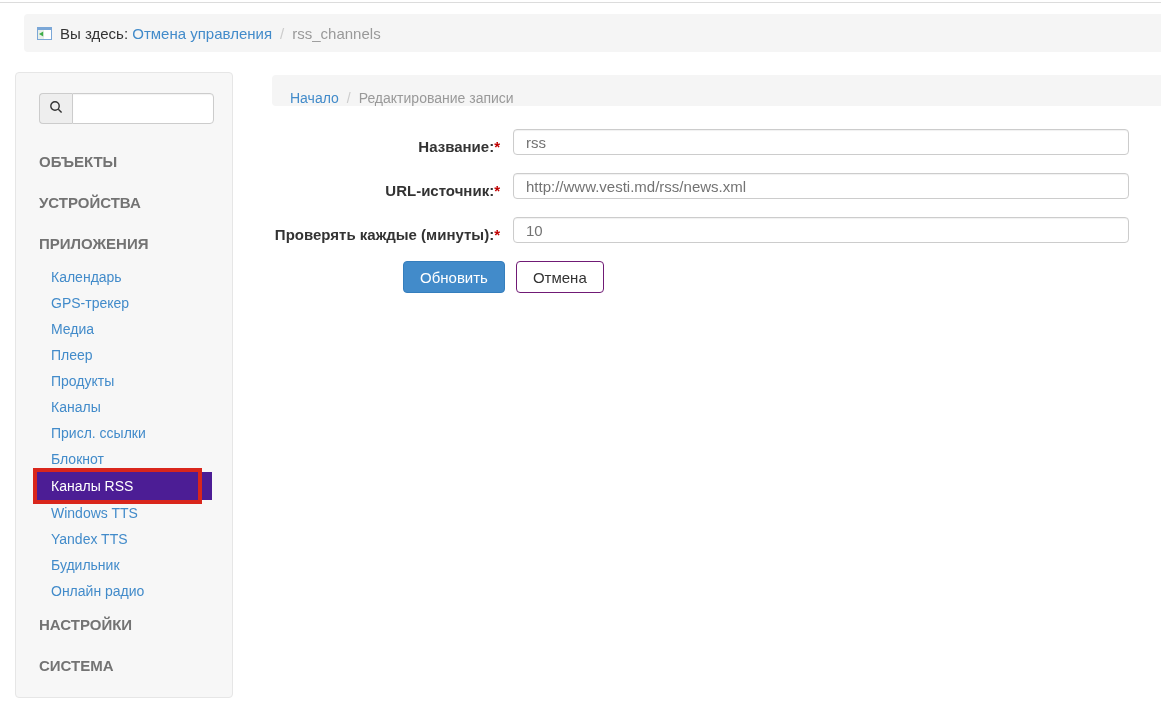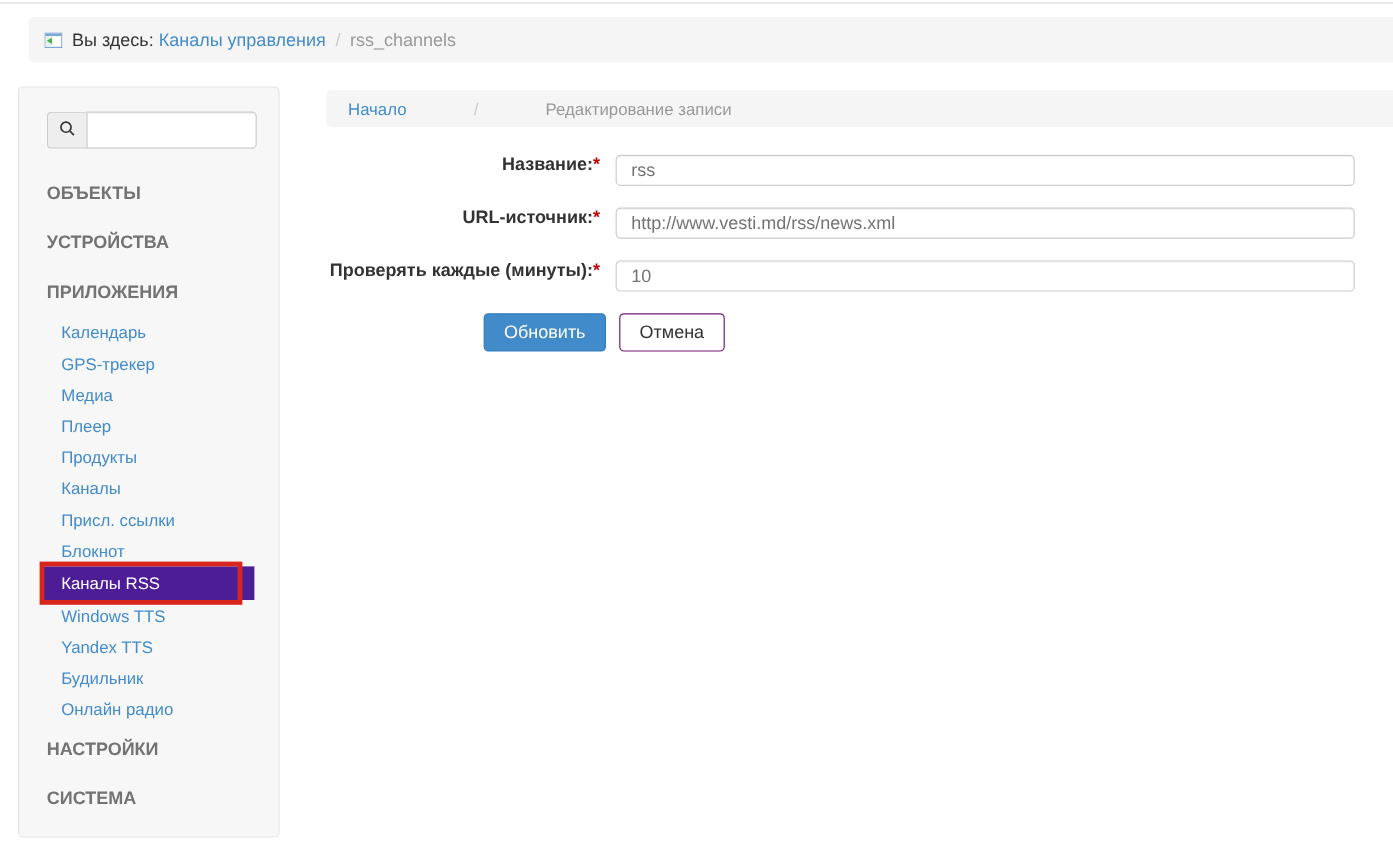--- a/index.html
+++ b/index.html
@@ -50,28 +50,27 @@
   }
   .annotation-box {
     position:absolute; left:-2px; top:-4px; width:169px; height:36px;
     border:4px solid #d9261c; box-sizing:border-box; pointer-events:none;
   }
 
   
   .crumb2 {
     position:absolute; left:272px; right:0; top:75px; height:31px;
     background:#f5f5f5; border-radius:4px 0 0 4px;
-    display:flex; align-items:center; padding-left:18px; box-sizing:border-box;
+    display:flex; align-items:flex-end; padding-left:18px; box-sizing:border-box;
     font-size:14px;
-    gap:48px;
   }
 
   
   .form { position:absolute; left:272px; top:129px; width:857px; }
-  .form-row { display:flex; align-items:flex-start; margin-bottom:18px; }
+  .form-row { display:flex; align-items:flex-end; margin-bottom:18px; }
   .form-label { width:228px; flex:none; text-align:right; font-weight:bold; font-size:15px; color:#333; }
   .req { color:#c00000; }
   .control-wrap { flex:1; margin-left:13px; position:relative; }
   .text-input, .select-input {
     width:100%; height:26px; box-sizing:border-box; background:#fff;
     border:1px solid #ccc; border-radius:4px; padding:0 12px;
     font-size:15px; color:#737373; outline:none; font-family:inherit;
     box-shadow:inset 0 1px 1px rgba(0,0,0,0.06);
   }
   .select-input { appearance:none; -webkit-appearance:none; }
@@ -93,21 +92,21 @@
 <div class="topbar">
   <span class="window-icon">
     <svg width="15" height="13" viewBox="0 0 15 13">
       <rect x="0.5" y="0.5" width="14" height="12" fill="#ffffff" stroke="#7ba7d7"></rect>
       <rect x="1" y="1" width="13" height="2" fill="#7ba7d7"></rect>
       <rect x="1" y="3" width="6" height="9" fill="#e9efe9"></rect>
       <polygon points="2,7 6.2,4.4 6.2,9.6" fill="#3fae49"></polygon>
     </svg>
   </span>
   <span>Вы здесь:</span>&nbsp;
-  <a class="crumb-link">Каналы управления</a>
+  <a class="crumb-link">Отмена управления</a>
   <span class="crumb-sep">/</span>
   <span class="crumb-current">rss_channels</span>
 </div>
 
 <div class="sidebar">
   <div class="search-group">
     <button class="search-btn">
       <span>
         <svg width="14" height="14" viewBox="0 0 14 14">
           <circle cx="6" cy="6" r="4.2" fill="none" stroke="#333" stroke-width="1.4"></circle>

